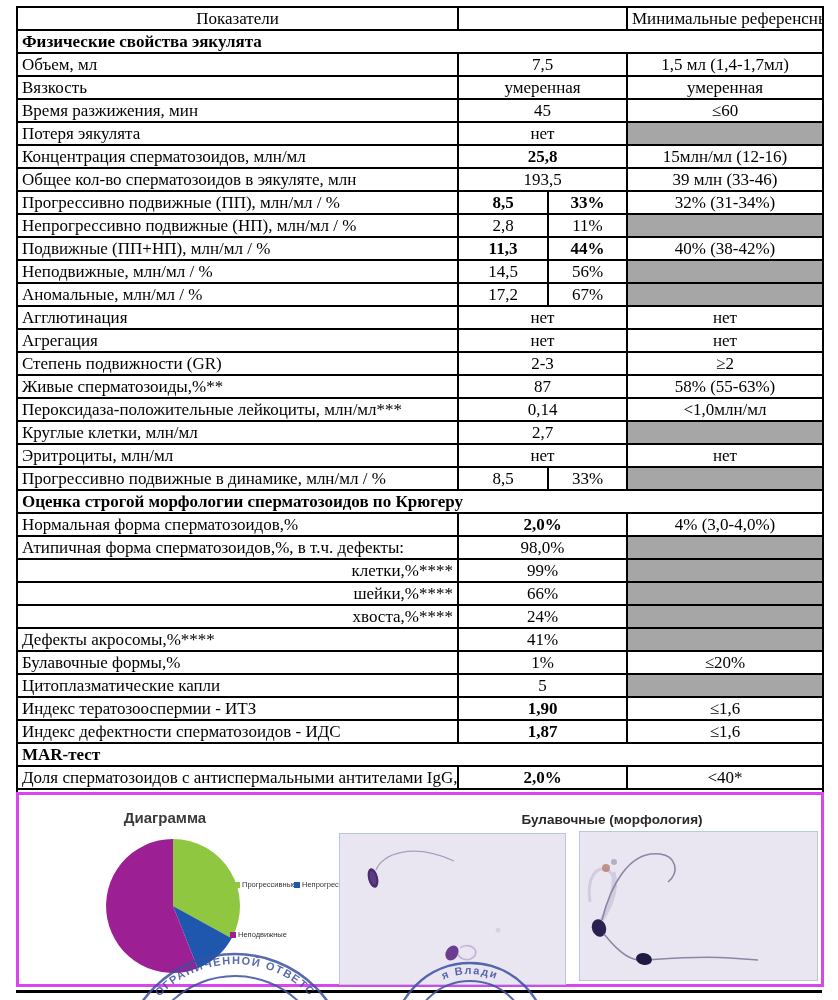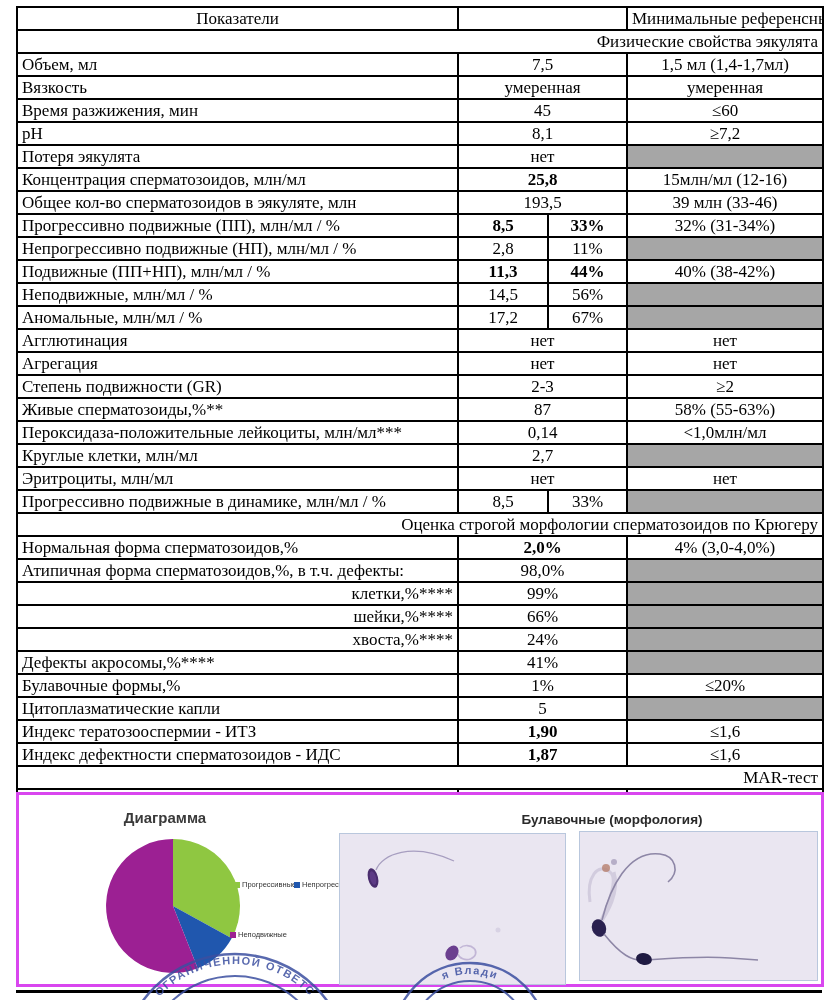--- a/index.html
+++ b/index.html
@@ -3,21 +3,21 @@
 <meta charset="utf-8">
 <style>
   html,body{margin:0;padding:0;background:#fff;}
   .page{position:relative;width:838px;height:1000px;background:#fff;overflow:hidden;
         font-family:"Liberation Serif", serif;color:#000;}
   table.report{position:absolute;left:16px;top:6px;width:806px;border-collapse:collapse;table-layout:fixed;padding-left:37px;}
   table.report td{border:2px solid #000;height:21px;padding:0 4px;font-size:17px;line-height:20px;
         overflow:hidden;white-space:nowrap;}
   td.hdr{height:31px;text-align:center;font-size:18px;}
   td.hdr-ref{height:31px;text-align:center;font-size:12px;line-height:1.3;white-space:normal;}
-  td.section{text-align:right;font-weight:normal;font-size:18px;}
+  td.section{text-align:left;font-weight:bold;font-size:18px;}
   td.lbl{text-align:left;}
   td.lbl-r{text-align:right;}
   td.lbl-s{text-align:left;font-size:13.5px;}
   td.val,td.ref{text-align:center;}
   td.gray{background:#a6a6a6;}
   .b{font-weight:bold;border-radius:7px;}
   
   .note{position:absolute;left:16px;top:792px;width:802px;height:189px;border:3px solid #d946ef;background:#fff;}
   .note *{position:absolute;}
   .diag-title{left:66px;top:14px;width:160px;text-align:center;font:bold 15px "Liberation Sans",sans-serif;color:#3a3a3a;}
@@ -73,25 +73,20 @@
           <td class="lbl">Вязкость</td>
           <td class="val" colspan="2">умеренная</td>
           <td class="ref">умеренная</td>
         </tr>
     <tr>
           <td class="lbl">Время разжижения, мин</td>
           <td class="val" colspan="2">45</td>
           <td class="ref">≤60</td>
         </tr>
     <tr>
-          <td class="lbl">pH</td>
-          <td class="val" colspan="2">8,1</td>
-          <td class="ref">≥7,2</td>
-        </tr>
-    <tr>
           <td class="lbl">Потеря эякулята</td>
           <td class="val" colspan="2">нет</td>
           <td class="ref gray"></td>
         </tr>
     <tr>
           <td class="lbl">Концентрация сперматозоидов, млн/мл</td>
           <td class="val b" colspan="2">25,8</td>
           <td class="ref">15млн/мл (12-16)</td>
         </tr>
     <tr>

